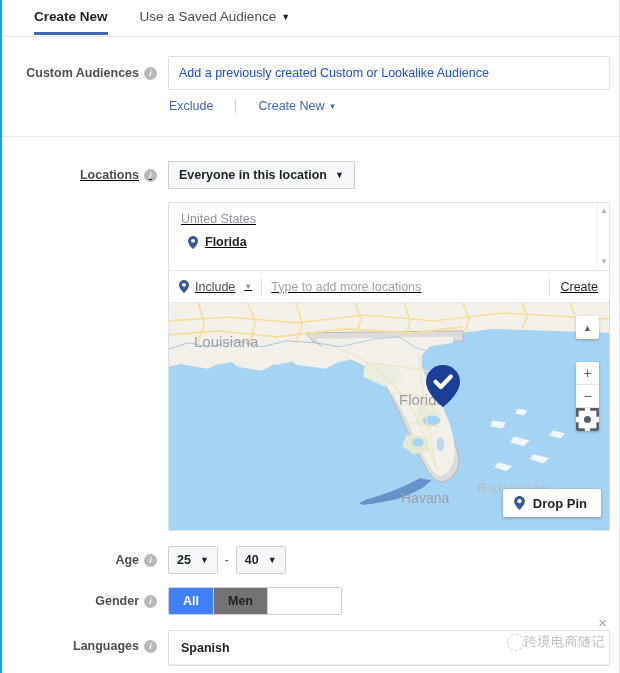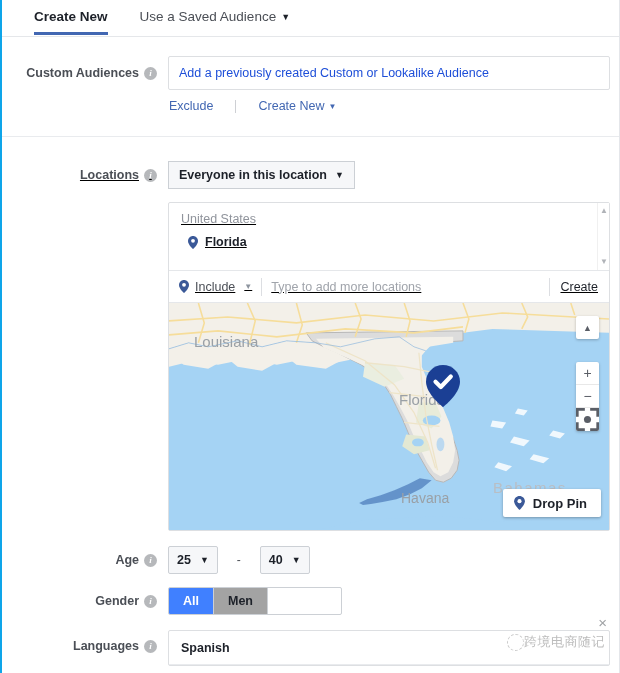--- a/index.html
+++ b/index.html
@@ -328,21 +328,21 @@
     margin-top: 9px;
     font-size: 12.5px;
     color: #4267b2;
     cursor: pointer;
     display: inline-block;
   }
 
   
   .age-row { padding-top: 15px; align-items: flex-start; }
   .age-row .label { height: 28px; }
-  .age-wrap { display: flex; align-items: center; gap: 12px; }
+  .age-wrap { display: flex; align-items: center; gap: 0; }
   .age-sel {
     display: inline-flex;
     align-items: center;
     justify-content: space-between;
     height: 28px;
     min-width: 46px;
     padding: 0 8px;
     background: #f6f7f9;
     border: 1px solid #ccd0d5;
     border-radius: 2px;
@@ -364,21 +364,21 @@
     border-radius: 2px;
     overflow: hidden;
     height: 28px;
   }
   .seg div {
     display: flex; align-items: center; justify-content: center;
     padding: 0 14px;
     font-size: 12.5px;
     font-weight: bold;
     color: #1d2129;
-    background: #a3a3a3;
+    background: #737373;
     border-right: 1px solid #ccd0d5;
     cursor: pointer;
     white-space: nowrap;
   }
   .seg div:last-child { border-right: 0; margin-top: 48px; }
   .seg div.on { background: #4080ff; color: #fff; }
 
   
   .lang-row { padding-top: 15px; }
   .lang-row .label { height: 32px; align-items: center; }
@@ -561,21 +561,21 @@
               <path d="M356,106 L366,108 L362,113 L353,111 Z"></path>
             </g>
 
             <path d="M200,218 L280,214 L340,220 L400,216 L449,222 L449,228 L150,228 Z" fill="#a5d3f4"></path>
 
             <path d="M0,46 L20,40 L40,44 L70,38 L95,44 L120,38 L150,40 L175,44 L210,36 L235,34 L250,44 L262,48" stroke="#8fb8dd" stroke-width=".7" fill="none"></path>
           </svg>
 
           <div class="map-label" style="left:25px; top:30px;">Louisiana</div>
           <div class="map-label" style="left:230px; top:88px;">Florida</div>
-          <div class="map-label big" style="left:324px; top:176px;">Bahamas</div>
+          <div class="map-label big" style="left:308px; top:176px;">Bahamas</div>
           <div class="map-label havana" style="left:212px; top:187px;margin-left:20px;">Havana</div>
 
           <div class="bigpin">
             <svg width="34" height="42" viewBox="0 0 34 42">
               <path d="M17 0C7.6 0 0 7.5 0 16.7 0 29 17 42 17 42s17-13 17-25.3C34 7.5 26.4 0 17 0z" fill="#1b3f94"></path>
               <path d="M9.5 16.8 L14.8 22 L24.8 11.5" stroke="#ffffff" stroke-width="4.2" fill="none" stroke-linecap="round" stroke-linejoin="round"></path>
             </svg>
           </div>
 
           <div class="map-ctrl ctrl-pan">

